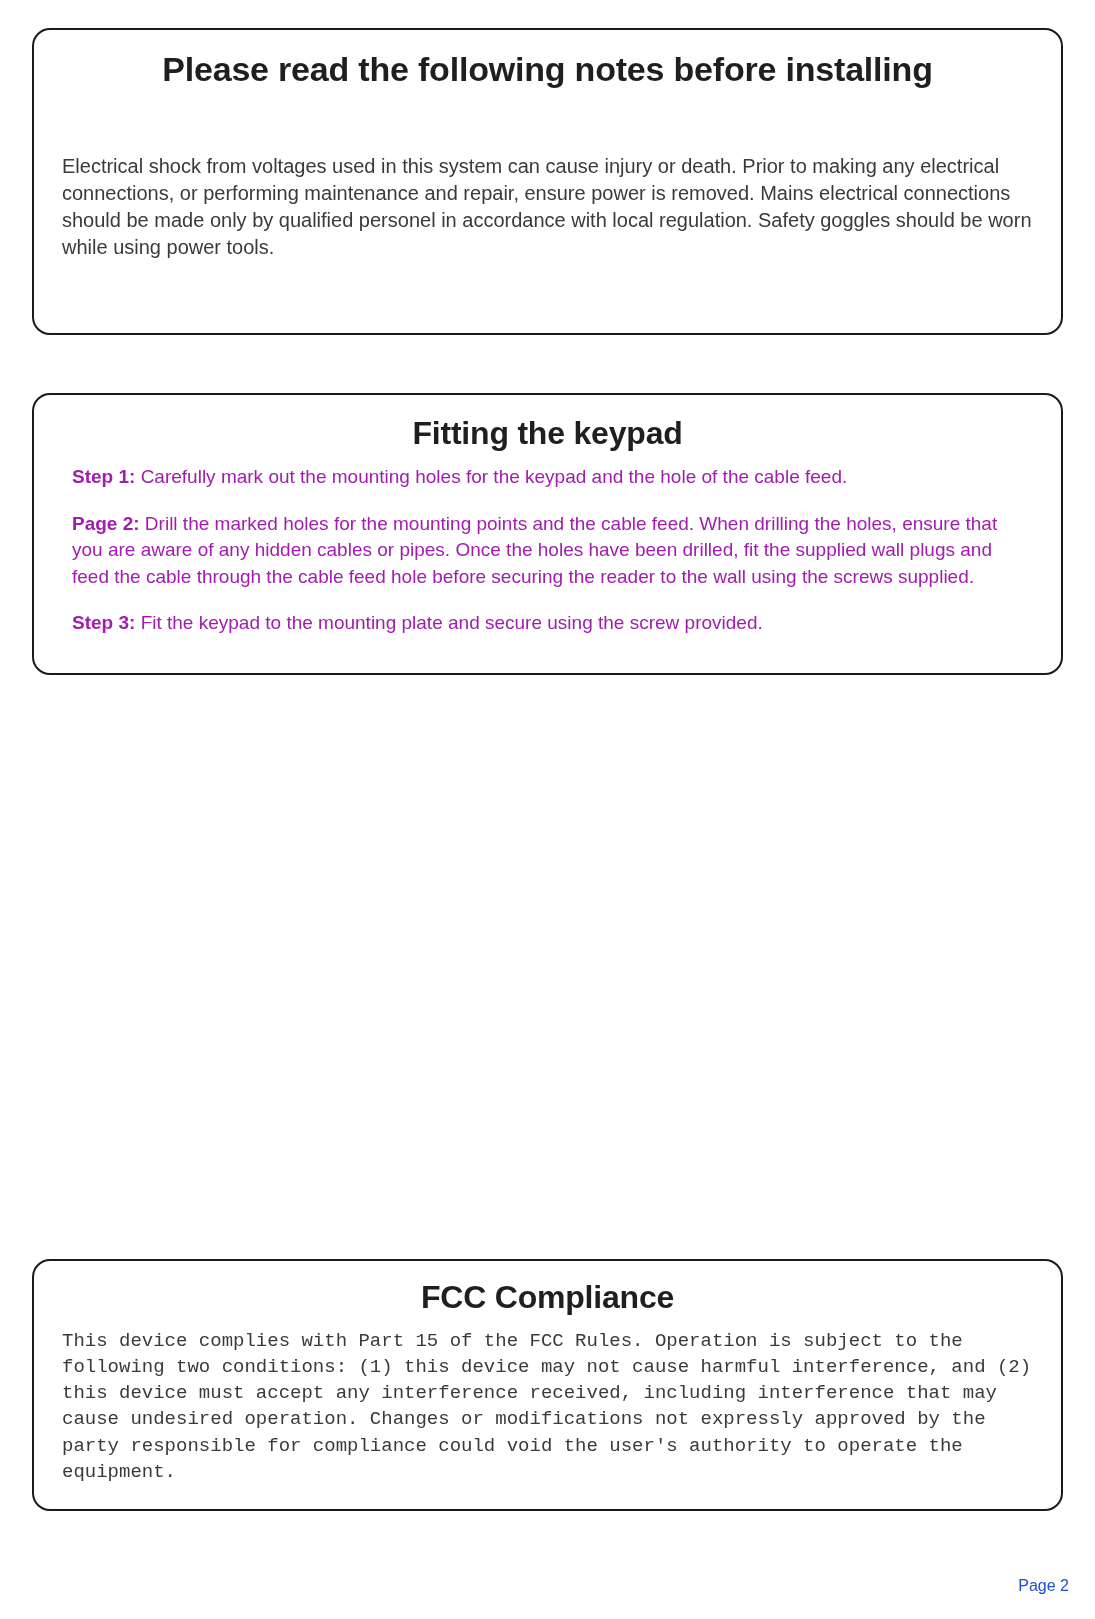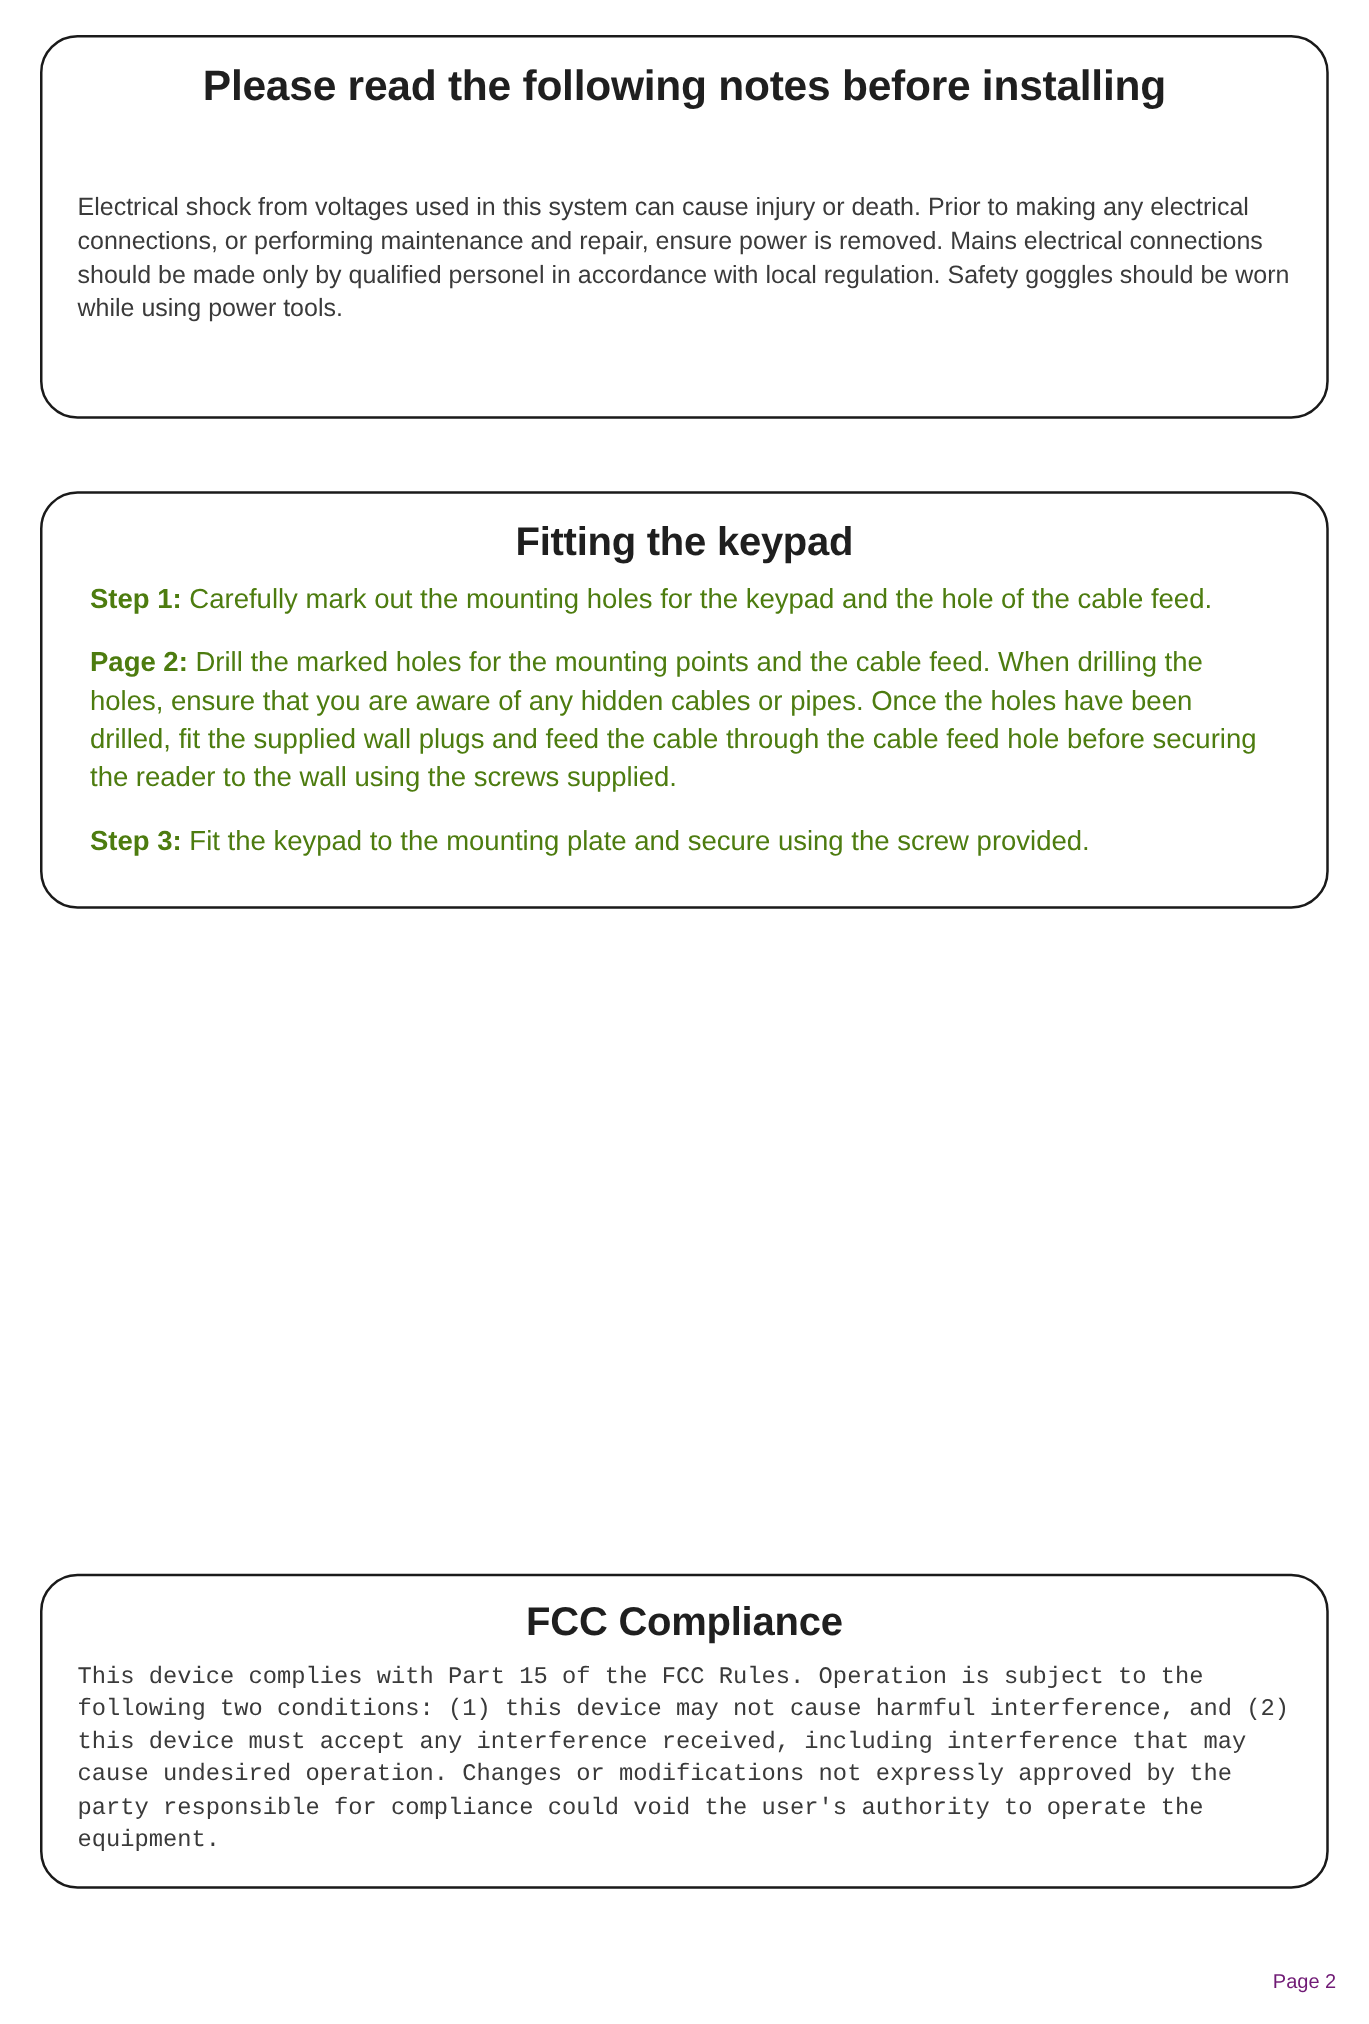--- a/index.html
+++ b/index.html
@@ -11,21 +11,21 @@
       width: 1095px;
       height: 1619px;
       background: #ffffff;
       font-family: Verdana, Geneva, sans-serif;
       color: #3a3a3a;
       position: relative;
       padding: 28px 32px;
     }
     .panel {
       border: 2.5px solid #1a1a1a;
-      border-radius: 30px;
+      border-radius: 18px;
       padding: 20px 28px 28px 28px;
       margin-bottom: 58px;
       background: #fff;
     }
     .panel-title {
       text-align: center;
       font-weight: 700;
       font-size: 34px;
       color: #1f1f1f;
       margin-bottom: 16px;
@@ -37,24 +37,24 @@
       margin-bottom: 64px;
     }
     .warning-text {
       font-weight: 400;
       font-size: 20px;
       line-height: 1.35;
       color: #3a3a3a;
       margin-bottom: 44px;
     }
     .step-block {
-      font-size: 22px;
+      font-size: 19px;
       line-height: 1.4;
       margin-bottom: 20px;
-      color: #4d7c0f;
+      color: #a21caf;
     }
     .step-block:last-child {
       margin-bottom: 8px;
     }
     .step-label {
       font-weight: 700;
     }
     .fcc-text {
       font-size: 19px;
       line-height: 1.38;
@@ -80,21 +80,21 @@
     }
     #panel-fcc .panel-title {
       font-size: 32px;
       margin-bottom: 12px;
     }
     .page-number {
       position: absolute;
       right: 26px;
       bottom: 24px;
       font-size: 16px;
-      color: #701a75;
+      color: #1d4ed8;
     }
   </style>
 </head>
 <body>
 
 <div class="panel" id="panel-warning">
   <h1 class="panel-title warning-title">Please read the following notes before installing</h1>
   <p class="warning-text">Electrical shock from voltages used in this system can cause injury or death. Prior to making any electrical connections, or performing maintenance and repair, ensure power is removed. Mains electrical connections should be made only by qualified personel in accordance with local regulation. Safety goggles should be worn while using power tools.</p>
 </div>
 

